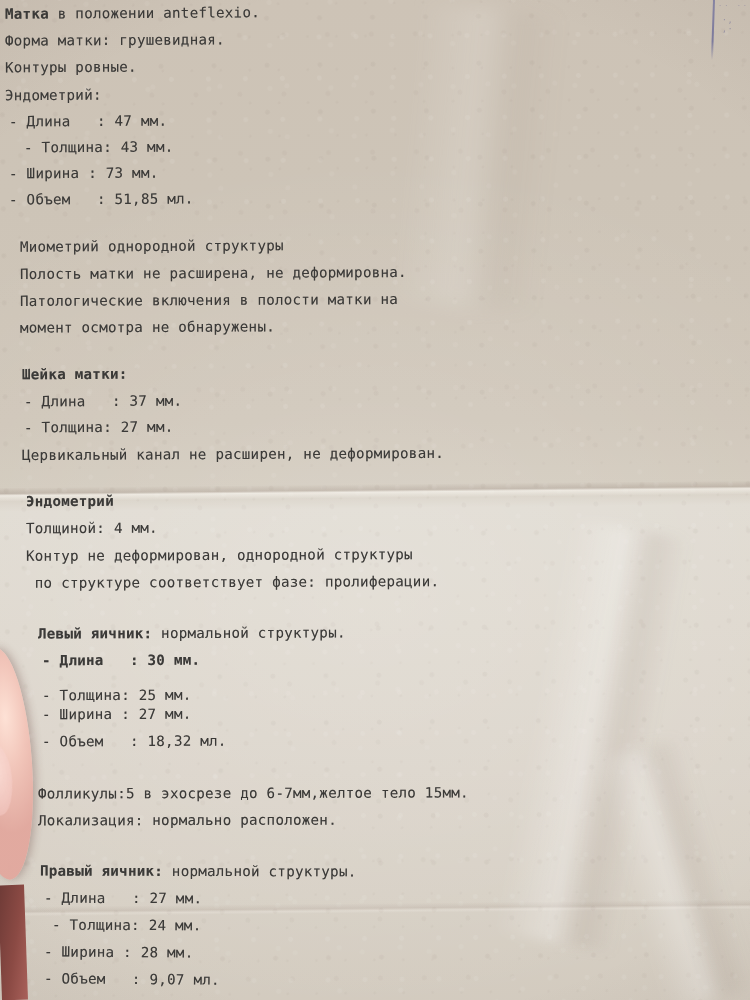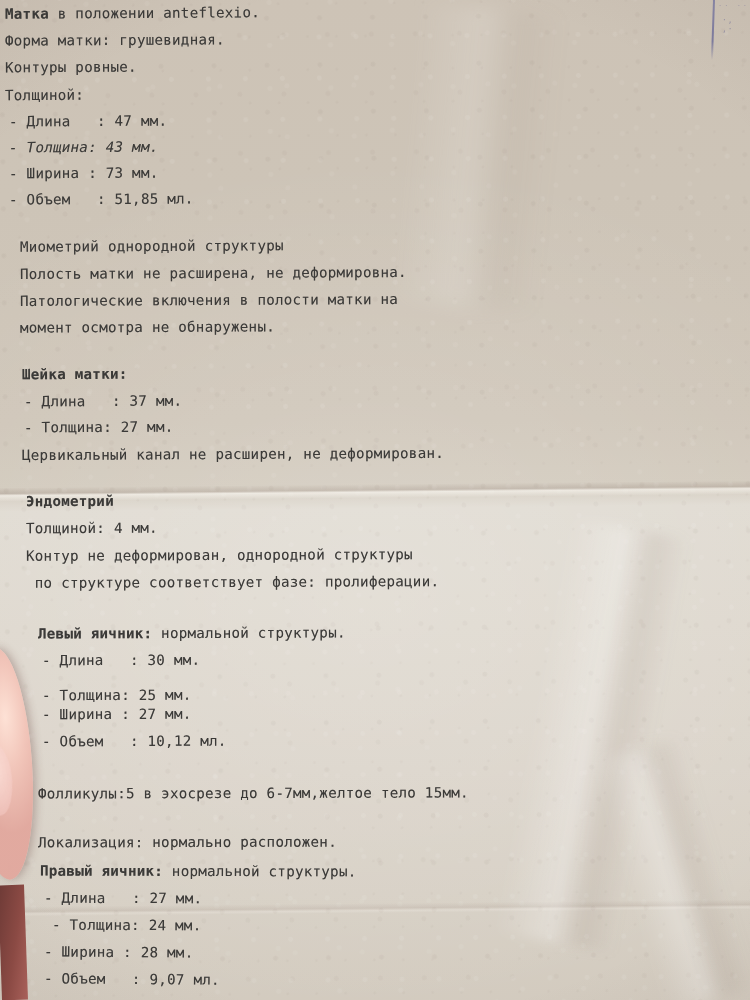--- a/index.html
+++ b/index.html
@@ -216,25 +216,25 @@
   <div class="form-mark">·, ,·</div>
 
   <div class="text-layer">
 
     <div class="ln" style="left:5px; top:6px; transform:rotate(-0.35deg);"><b>Матка</b><span> в положении anteflexio.</span></div>
 
     <div class="ln" style="left:5px; top:33px; transform:rotate(-0.35deg);">Форма матки: грушевидная.</div>
 
     <div class="ln" style="left:5px; top:60px; transform:rotate(-0.35deg);">Контуры ровные.</div>
 
-    <div class="ln" style="left:5px; top:88px; transform:rotate(-0.35deg);">Толщиной:</div>
+    <div class="ln" style="left:5px; top:88px; transform:rotate(-0.35deg);">Эндометрий:</div>
 
     <div class="ln" style="left:9px; top:114px; transform:rotate(-0.3deg);">- Длина   : 47 мм.</div>
 
-    <div class="ln" style="left:9px; top:140px; transform:rotate(-0.3deg);font-style:italic;">- Толщина: 43 мм.</div>
+    <div class="ln" style="left:24px; top:140px; transform:rotate(-0.3deg);">- Толщина: 43 мм.</div>
 
     <div class="ln" style="left:9px; top:166px; transform:rotate(-0.3deg);">- Ширина : 73 мм.</div>
 
     <div class="ln" style="left:9px; top:192px; transform:rotate(-0.3deg);">- Объем   : 51,85 мл.</div>
 
     <div class="ln" style="left:20px; top:239px; transform:rotate(-0.3deg);">Миометрий однородной структуры</div>
 
     <div class="ln" style="left:20px; top:266px; transform:rotate(-0.3deg);">Полость матки не расширена, не деформировна.</div>
 
     <div class="ln" style="left:20px; top:293px; transform:rotate(-0.3deg);">Патологические включения в полости матки на</div>
@@ -252,31 +252,31 @@
     <div class="ln b" style="left:26px; top:494px; transform:rotate(-0.25deg);">Эндометрий</div>
 
     <div class="ln" style="left:26px; top:521px; transform:rotate(-0.25deg);">Толщиной: 4 мм.</div>
 
     <div class="ln" style="left:26px; top:548px; transform:rotate(-0.25deg);">Контур не деформирован, однородной структуры</div>
 
     <div class="ln" style="left:26px; top:575px; transform:rotate(-0.25deg);"> по структуре соответствует фазе: пролиферации.</div>
 
     <div class="ln" style="left:38px; top:626px; transform:rotate(-0.2deg);"><b>Левый яичник:</b><span> нормальной структуры.</span></div>
 
-    <div class="ln" style="left:42px; top:653px; transform:rotate(-0.2deg);">- Длина   : 30 мм.</div>
+    <div class="ln" style="left:42px; top:653px; transform:rotate(-0.2deg);font-weight:bold;">- Длина   : 30 мм.</div>
 
     <div class="ln" style="left:42px; top:680px; transform:rotate(-0.2deg);margin-top:8px;">- Толщина: 25 мм.</div>
 
     <div class="ln" style="left:42px; top:707px; transform:rotate(-0.2deg);">- Ширина : 27 мм.</div>
 
-    <div class="ln" style="left:42px; top:734px; transform:rotate(-0.2deg);">- Объем   : 10,12 мл.</div>
+    <div class="ln" style="left:42px; top:734px; transform:rotate(-0.2deg);">- Объем   : 18,32 мл.</div>
 
     <div class="ln" style="left:38px; top:786px; transform:rotate(-0.15deg);">Фолликулы:5 в эхосрезе до 6-7мм,желтое тело 15мм.</div>
 
-    <div class="ln" style="left:38px; top:813px; transform:rotate(-0.15deg);margin-top:22px;">Локализация: нормально расположен.</div>
+    <div class="ln" style="left:38px; top:813px; transform:rotate(-0.15deg);">Локализация: нормально расположен.</div>
 
     <div class="ln" style="left:40px; top:864px; transform:rotate(0.15deg);"><b>Правый яичник:</b><span> нормальной структуры.</span></div>
 
     <div class="ln" style="left:44px; top:891px; transform:rotate(0.2deg);">- Длина   : 27 мм.</div>
 
     <div class="ln" style="left:52px; top:918px; transform:rotate(0.3deg);">- Толщина: 24 мм.</div>
 
     <div class="ln" style="left:44px; top:945px; transform:rotate(0.4deg);">- Ширина : 28 мм.</div>
 
     <div class="ln" style="left:44px; top:972px; transform:rotate(0.5deg);">- Объем   : 9,07 мл.</div>

